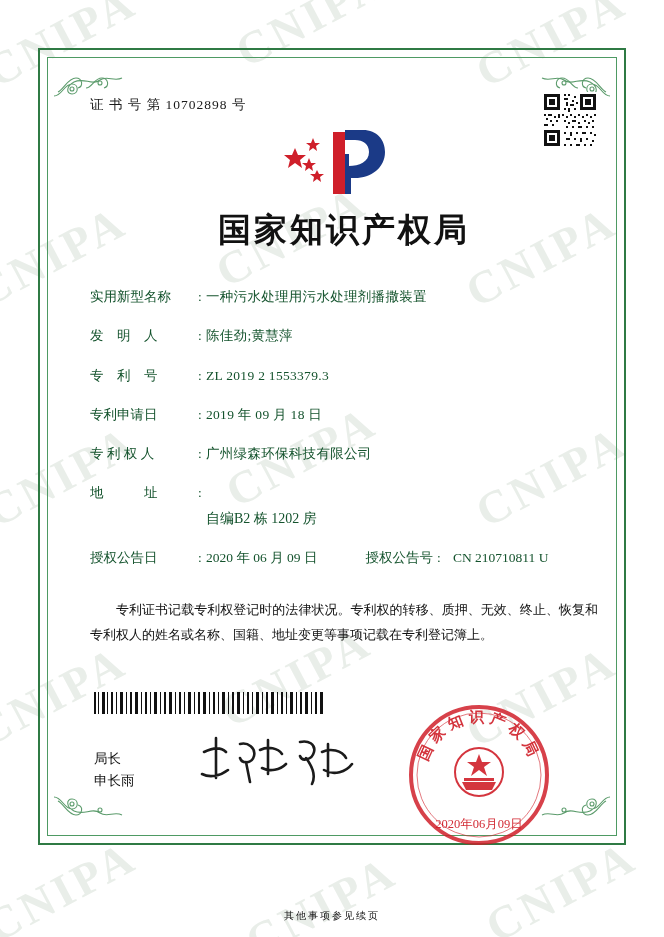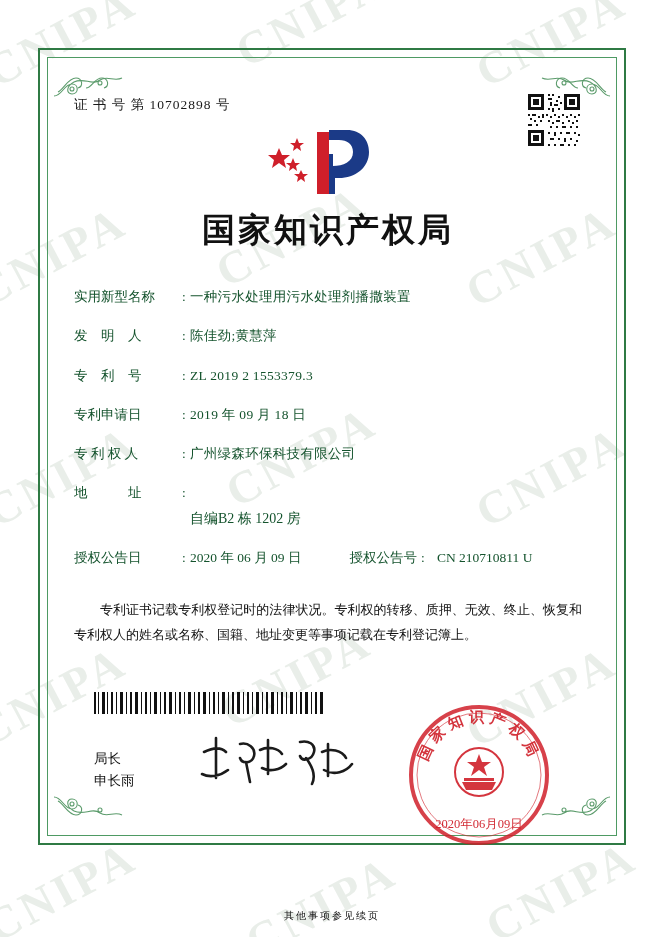--- a/index.html
+++ b/index.html
@@ -64,21 +64,21 @@
   }
   .corner svg { display:block; width:100%; height:100%; }
   .corner.tl { left: 52px; top: 62px; }
   .corner.tr { right: 52px; top: 62px; transform: scaleX(-1); }
   .corner.bl { left: 52px; bottom: 106px; transform: scaleY(-1); }
   .corner.br { right: 52px; bottom: 106px; transform: scale(-1,-1); }
 
   
   .content {
     position: absolute;
-    left: 74px;
+    left: 90px;
     top: 96px;
     width: 508px;
   }
 
   .cert-no {
     font-size: 13.5px;
     color: #1a1a1a;
     letter-spacing: 1px;
     margin: 0;
   }

